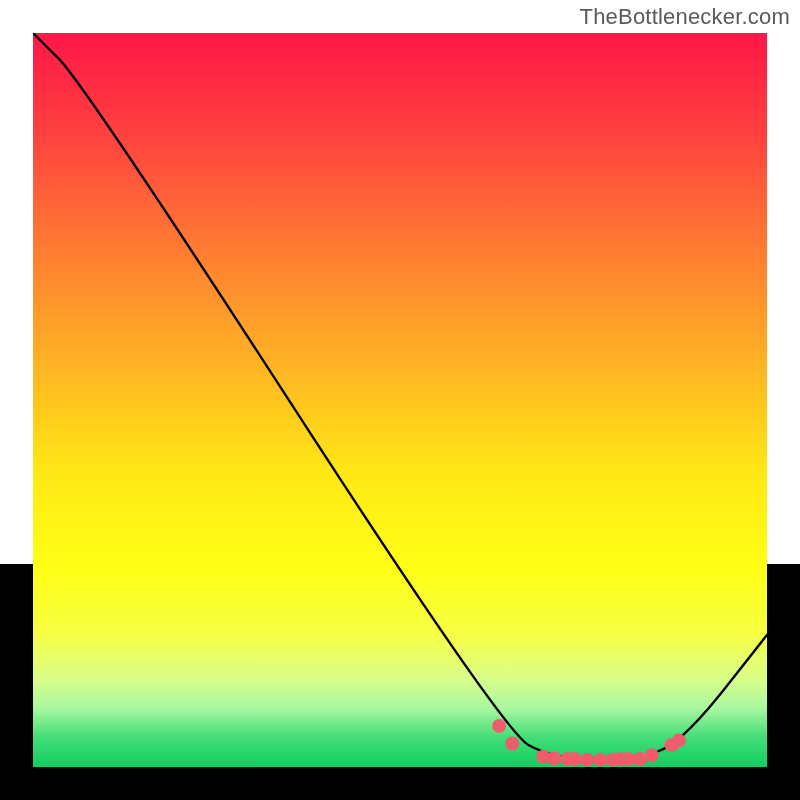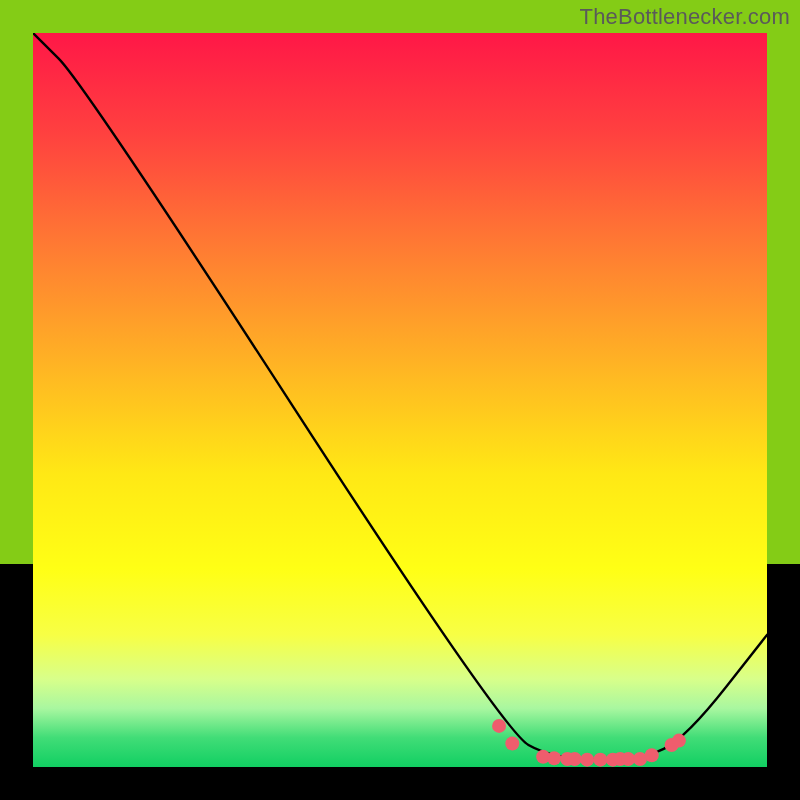--- a/index.html
+++ b/index.html
@@ -7,21 +7,21 @@
     padding: 0;
     width: 800px;
     height: 800px;
     background: #000;
     overflow: hidden;
   }
   .stage {
     position: relative;
     width: 800px;
     height: 564px;
-    background: #84cc16;
+    background: #ffffff;
   }
   .plot {
     position: absolute;
     left: 33px;
     top: 33px;
     width: 734px;
     height: 734px;
     overflow: hidden;
   }
   .attribution {

